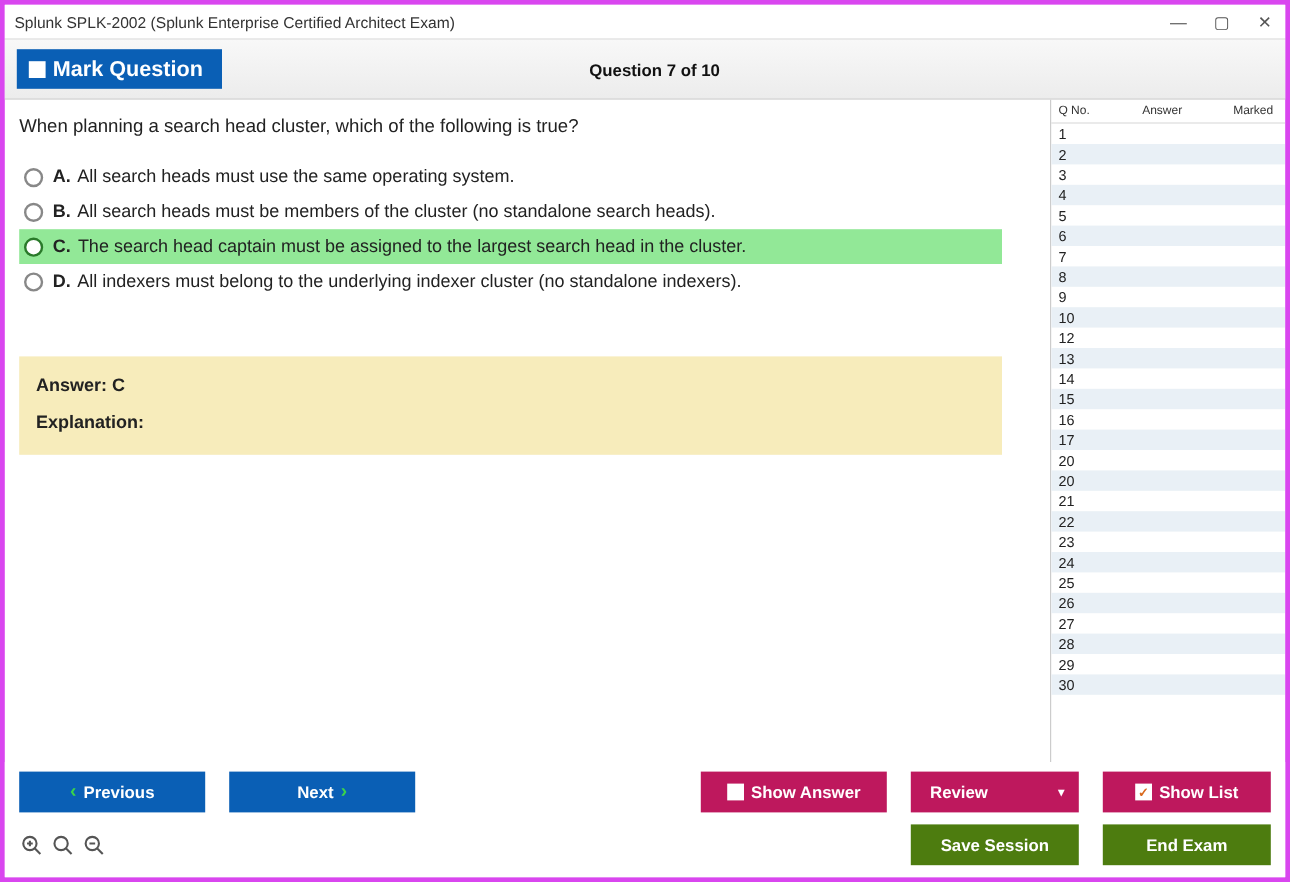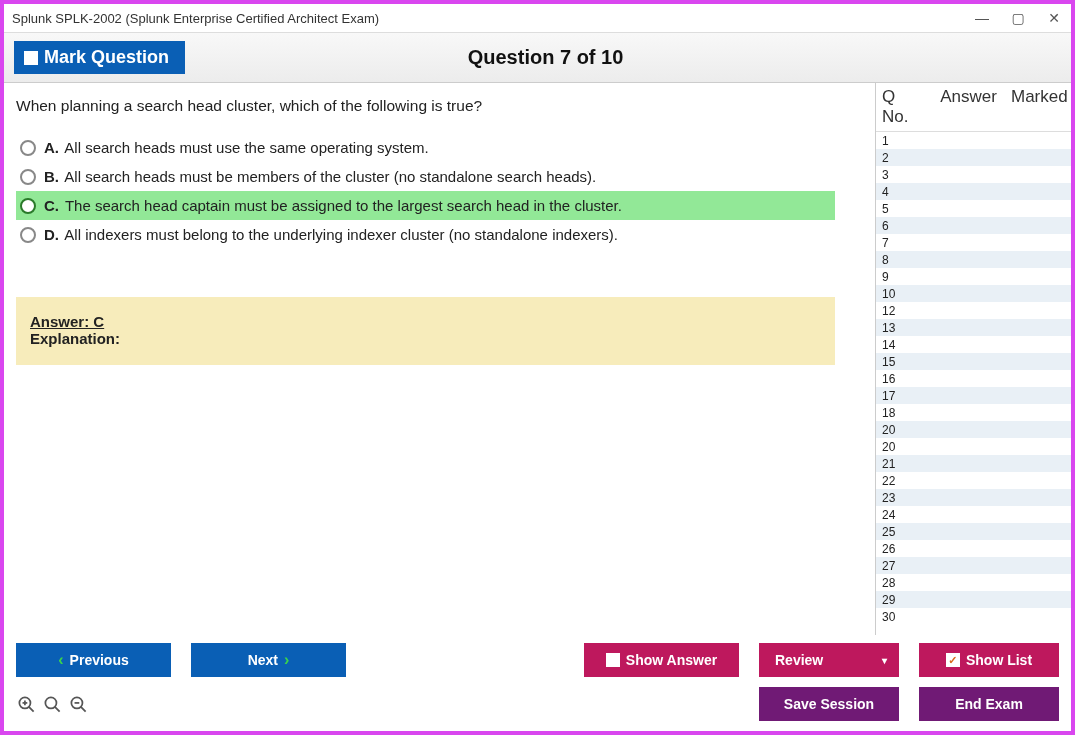--- a/index.html
+++ b/index.html
@@ -68,21 +68,21 @@
     }
     .mark-btn .checkbox-box {
       width: 14px;
       height: 14px;
       background: #fff;
       display: inline-block;
     }
     .question-header {
       flex: 1;
       text-align: center;
-      font-size: 20px;
+      font-size: 14px;
       font-weight: bold;
       color: #111;
     }
     .content-area {
       flex: 1;
       display: flex;
       overflow: hidden;
       gap: 28px;
     }
     .main-col {
@@ -126,37 +126,37 @@
       margin-right: 2px;
     }
     .answer-box {
       background: #f7ecbb;
       margin-top: 48px;
       padding: 16px 14px 18px 14px;
       font-size: 15px;
     }
     .answer-box .ans-line {
       font-weight: bold;
-      text-decoration: underline;
+      margin-bottom: 14px;
     }
     .answer-box .exp-line {
       font-weight: bold;
     }
     .side-panel {
       width: 196px;
       border-left: 1px solid #ccc;
       display: flex;
       flex-direction: column;
       font-size: 12px;
     }
     .side-header {
       display: flex;
       padding: 4px 6px;
       color: #333;
-      font-size: 17px;
+      font-size: 10px;
     }
     .side-header .col-qno { width: 44px; }
     .side-header .col-answer { flex: 1; text-align: center; }
     .side-header .col-marked { width: 54px; text-align: right; padding-right: 4px;}
     .side-list {
       flex: 1;
       overflow-y: scroll;
       border-top: 1px solid #ddd;
     }
     .side-row {
@@ -188,21 +188,21 @@
       display: inline-flex;
       align-items: center;
       justify-content: center;
       gap: 6px;
       border: none;
       cursor: pointer;
       padding: 0 14px;
     }
     .btn-blue { background: #0a5fb5; width: 155px; }
     .btn-orange { background: #be185d; }
-    .btn-dark { background: #701a75; }
+    .btn-dark { background: #4d7c0f; }
     .chev { font-size: 16px; font-weight: bold; }
     .chev.green { color: #3bd44a; }
     .spacer { flex: 1; }
     .zoom-row {
       display: flex;
       align-items: center;
       gap: 6px;
       margin-top: 10px;
       color: #555;
     }
@@ -344,23 +344,20 @@
             <span class="rnum">14</span>
           </div>
           <div class="side-row">
             <span class="rnum">15</span>
           </div>
           <div class="side-row">
             <span class="rnum">16</span>
           </div>
           <div class="side-row">
             <span class="rnum">17</span>
-          </div>
-          <div class="side-row">
-            <span class="rnum">18</span>
           </div>
           <div class="side-row">
             <span class="rnum">20</span>
           </div>
           <div class="side-row">
             <span class="rnum">20</span>
           </div>
           <div class="side-row">
             <span class="rnum">21</span>
           </div>

